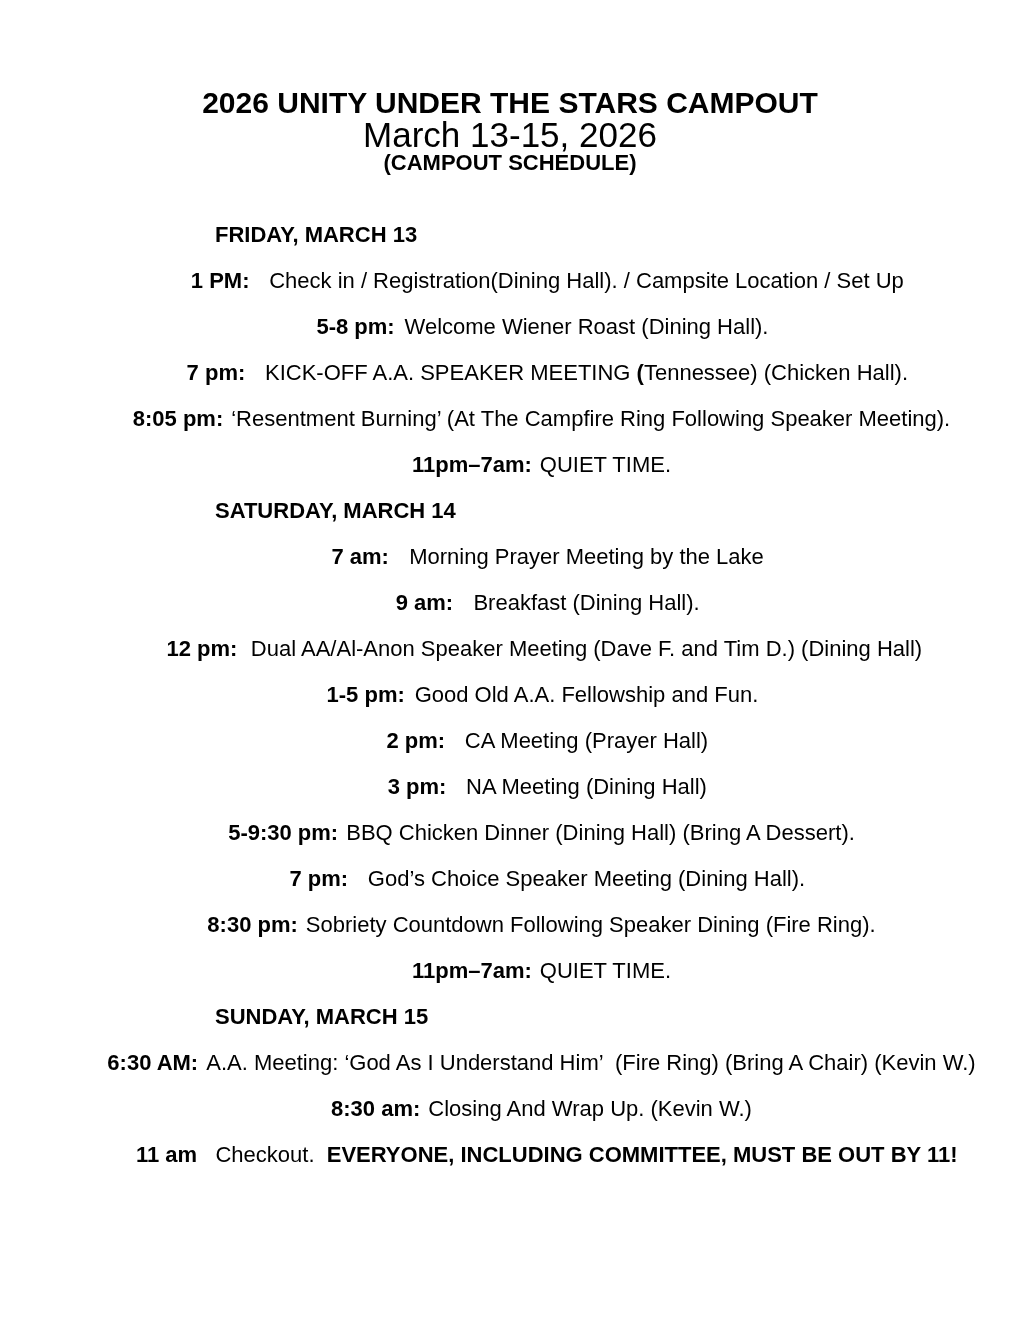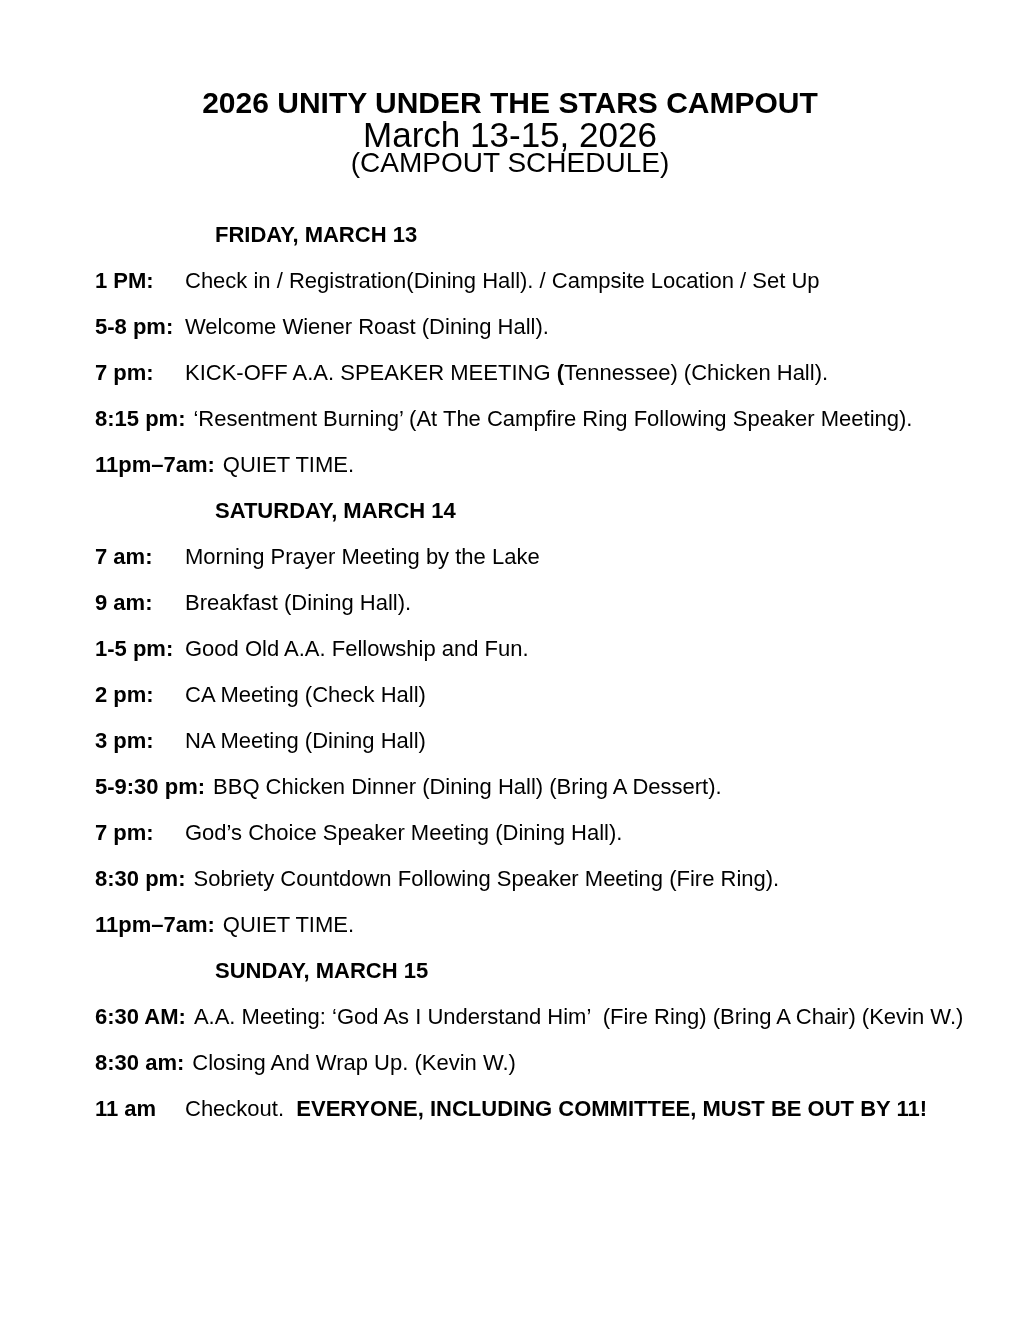--- a/index.html
+++ b/index.html
@@ -30,39 +30,40 @@
     font-weight: 700;
     line-height: 34px;
     letter-spacing: 0;
   }
   .doc-date {
     font-size: 35px;
     font-weight: 400;
     line-height: 30px;
   }
   .doc-subtitle {
-    font-size: 28px;
-    font-weight: 400;
+    font-size: 22px;
+    font-weight: 700;
     line-height: 26px;
   }
   .schedule {
     padding-left: 95px;
     padding-right: 32px;
     font-size: 22px;
   }
   .section-heading {
     font-weight: 700;
     line-height: 26px;
     margin-left: 120px;
     margin-bottom: 20px;
   }
   .entry {
     line-height: 26px;
     margin-bottom: 20px;
     white-space: pre-wrap;
+    text-align: center;
   }
   .entry-time {
     font-weight: 700;
     display: inline-block;
     min-width: 82px;
     margin-right: 8px;
     white-space: pre;
   }
   .entry-desc { white-space: pre-wrap; }
   .seg { font-weight: 400; }
@@ -75,30 +76,31 @@
   <header class="doc-header">
     <h1 class="doc-title">2026 UNITY UNDER THE STARS CAMPOUT</h1>
     <div class="doc-date">March 13-15, 2026</div>
     <div class="doc-subtitle">(CAMPOUT SCHEDULE)</div>
   </header>
   <main class="schedule">
       <div class="section-heading">FRIDAY, MARCH 13</div>
       <div class="entry"><span class="entry-time">1 PM:</span><span class="entry-desc"><span class="seg">Check in / Registration(Dining Hall). / Campsite Location / Set Up</span></span></div>
       <div class="entry"><span class="entry-time">5-8 pm:</span><span class="entry-desc"><span class="seg">Welcome Wiener Roast (Dining Hall).</span></span></div>
       <div class="entry"><span class="entry-time">7 pm:</span><span class="entry-desc"><span class="seg">KICK-OFF A.A. SPEAKER MEETING </span><span class="seg bold">(</span><span class="seg">Tennessee) (Chicken Hall).</span></span></div>
-      <div class="entry"><span class="entry-time">8:15 pm:</span><span class="entry-desc"><span class="seg">‘Resentment Burning’ (At The Campfire Ring Following Speaker Meeting).</span></span></div>
+      <div class="entry"><span class="entry-time">8:05 pm:</span><span class="entry-desc"><span class="seg">‘Resentment Burning’ (At The Campfire Ring Following Speaker Meeting).</span></span></div>
       <div class="entry"><span class="entry-time">11pm–7am:</span><span class="entry-desc"><span class="seg">QUIET TIME.</span></span></div>
       <div class="section-heading">SATURDAY, MARCH 14</div>
       <div class="entry"><span class="entry-time">7 am:</span><span class="entry-desc"><span class="seg">Morning Prayer Meeting by the Lake</span></span></div>
       <div class="entry"><span class="entry-time">9 am:</span><span class="entry-desc"><span class="seg">Breakfast (Dining Hall).</span></span></div>
+      <div class="entry"><span class="entry-time">12 pm:</span><span class="entry-desc"><span class="seg">Dual AA/Al-Anon Speaker Meeting (Dave F. and Tim D.) (Dining Hall)</span></span></div>
       <div class="entry"><span class="entry-time">1-5 pm:</span><span class="entry-desc"><span class="seg">Good Old A.A. Fellowship and Fun.</span></span></div>
-      <div class="entry"><span class="entry-time">2 pm:</span><span class="entry-desc"><span class="seg">CA Meeting (Check Hall)</span></span></div>
+      <div class="entry"><span class="entry-time">2 pm:</span><span class="entry-desc"><span class="seg">CA Meeting (Prayer Hall)</span></span></div>
       <div class="entry"><span class="entry-time">3 pm:</span><span class="entry-desc"><span class="seg">NA Meeting (Dining Hall)</span></span></div>
       <div class="entry"><span class="entry-time">5-9:30 pm:</span><span class="entry-desc"><span class="seg">BBQ Chicken Dinner (Dining Hall) (Bring A Dessert).</span></span></div>
       <div class="entry"><span class="entry-time">7 pm:</span><span class="entry-desc"><span class="seg">God’s Choice Speaker Meeting (Dining Hall).</span></span></div>
-      <div class="entry"><span class="entry-time">8:30 pm:</span><span class="entry-desc"><span class="seg">Sobriety Countdown Following Speaker Meeting (Fire Ring).</span></span></div>
+      <div class="entry"><span class="entry-time">8:30 pm:</span><span class="entry-desc"><span class="seg">Sobriety Countdown Following Speaker Dining (Fire Ring).</span></span></div>
       <div class="entry"><span class="entry-time">11pm–7am:</span><span class="entry-desc"><span class="seg">QUIET TIME.</span></span></div>
       <div class="section-heading">SUNDAY, MARCH 15</div>
       <div class="entry"><span class="entry-time">6:30 AM:</span><span class="entry-desc"><span class="seg">A.A. Meeting: ‘God As I Understand Him’  (Fire Ring) (Bring A Chair) (Kevin W.)</span></span></div>
       <div class="entry"><span class="entry-time">8:30 am:</span><span class="entry-desc"><span class="seg">Closing And Wrap Up. (Kevin W.)</span></span></div>
       <div class="entry"><span class="entry-time">11 am</span><span class="entry-desc"><span class="seg">Checkout.  </span><span class="seg bold">EVERYONE, INCLUDING COMMITTEE, MUST BE OUT BY 11!</span></span></div>
     </main>
 </div>
 
 </body></html>

